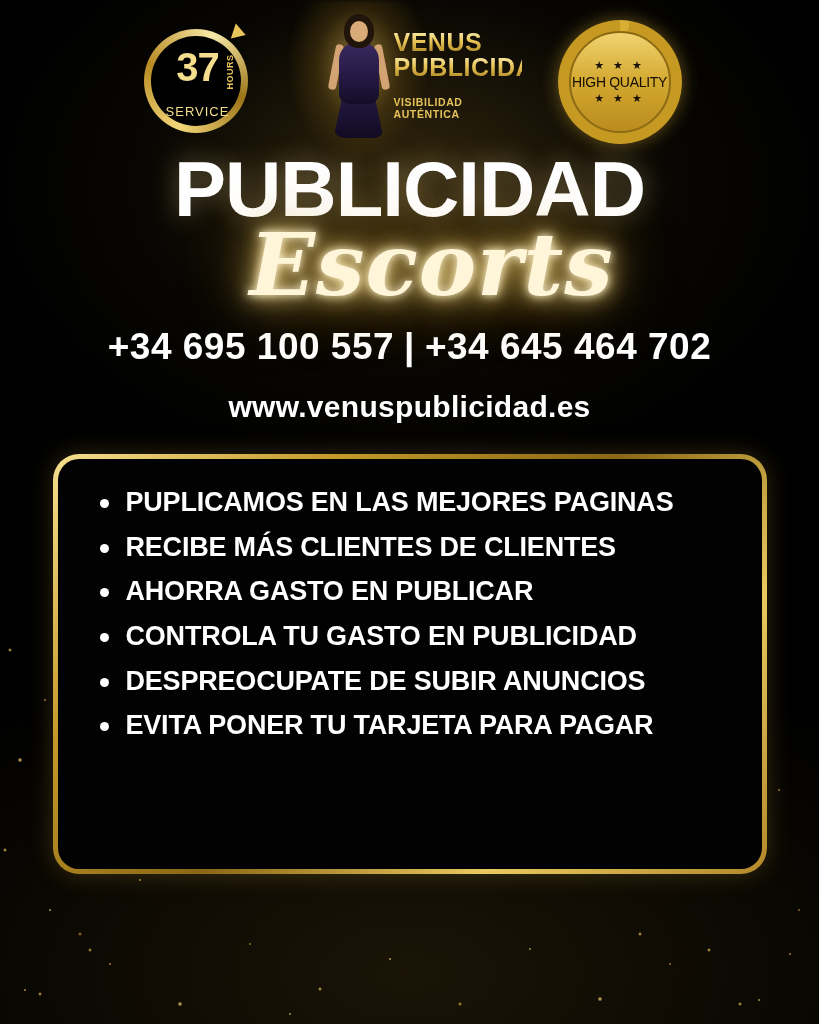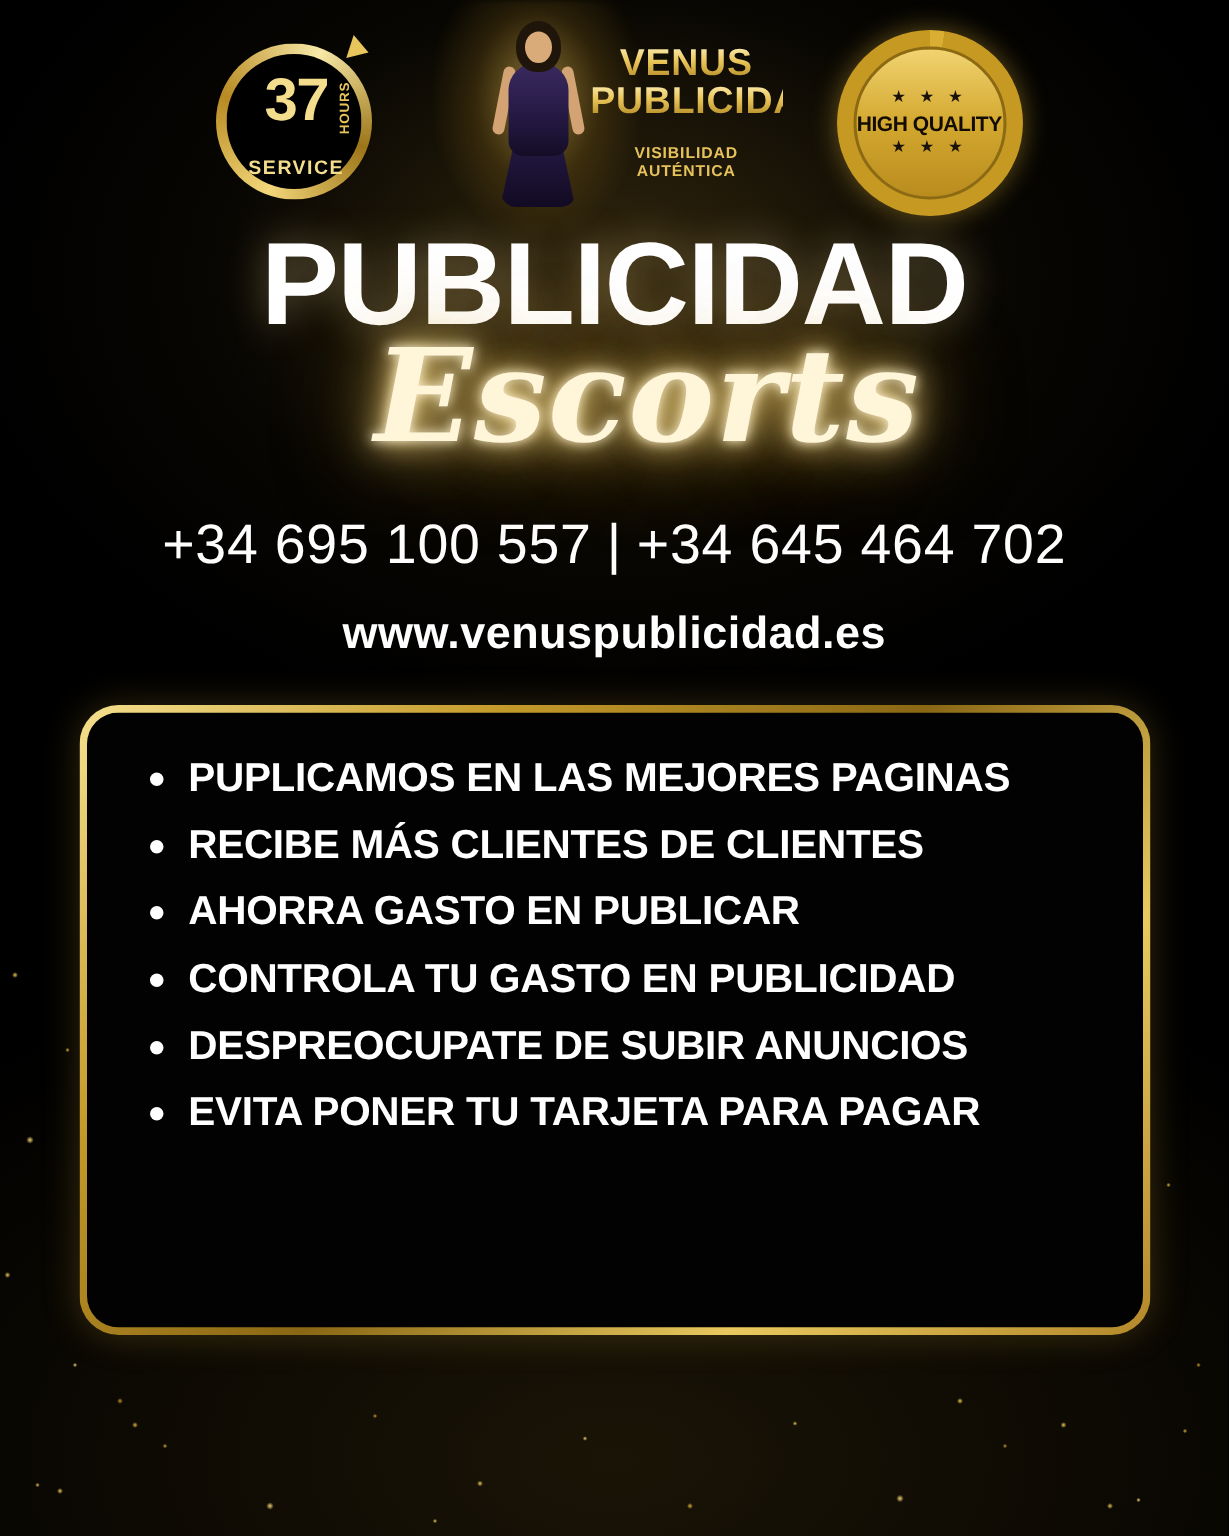--- a/index.html
+++ b/index.html
@@ -123,21 +123,21 @@
     color: #e7c45a;
     letter-spacing: 0.5px;
     transform: rotate(-90deg);
     transform-origin: center;
   }
   .badge-24 .service {
     position: absolute;
     left: 0; right: 0; bottom: 22px;
     text-align: center;
     font-size: 13px;
-    font-weight: bold;
+    font-weight: normal;
     color: #f4dd8d;
     letter-spacing: 1px;
     margin-top: 39px;
   }
 
   
   .logo-venus {
     position: relative;
     width: 220px; height: 136px;
     display: flex;
@@ -192,21 +192,21 @@
     background: #d3a373;
     border-radius: 6px;
   }
   .logo-venus .fig-armL { left: 12px; transform: rotate(11deg); }
   .logo-venus .fig-armR { right: 12px; transform: rotate(-11deg); }
 
   .logo-text {
     position: absolute;
     left: 96px; top: 16px;
     width: 128px;
-    text-align: center;
+    text-align: left;
   }
   .logo-text .l1, .logo-text .l2 {
     font-size: 25px;
     font-weight: bold;
     line-height: 1.0;
     letter-spacing: 0.5px;
     background: linear-gradient(180deg,#fdf0b8 0%, #e8c457 45%, #a9801f 100%);
     -webkit-background-clip: text;
     background-clip: text;
     color: transparent;
@@ -246,21 +246,21 @@
   }
   .badge-hq .stars-top,
   .badge-hq .stars-bot {
     font-size: 11px;
     color: #1a1208;
     letter-spacing: 3px;
     line-height: 1;
   }
   .badge-hq .hqtext {
     font-size: 14px;
-    font-weight: bold;
+    font-weight: normal;
     color: #120c04;
     letter-spacing: -0.3px;
     text-align: center;
     white-space: nowrap;
   }
 
   
   .headline {
     position: relative;
     text-align: center;
@@ -295,25 +295,25 @@
     text-shadow:
       0 0 8px #fff3cf,
       0 0 20px #f6d98a,
       0 0 40px rgba(230,190,90,0.85),
       0 0 70px rgba(200,155,50,0.55);
     margin-left: 44px;
   }
 
   
   .phones {
-    margin-top: 32px;
+    margin-top: 16px;
     text-align: center;
     color: #ffffff;
     font-size: 37px;
-    font-weight: normal;
+    font-weight: bold;
     letter-spacing: 0.5px;
   }
   .phones .sep { padding: 0 10px; }
   .website {
     margin-top: 22px;
     text-align: center;
     color: #ffffff;
     font-size: 30px;
     font-weight: bold;
     letter-spacing: 0.3px;

